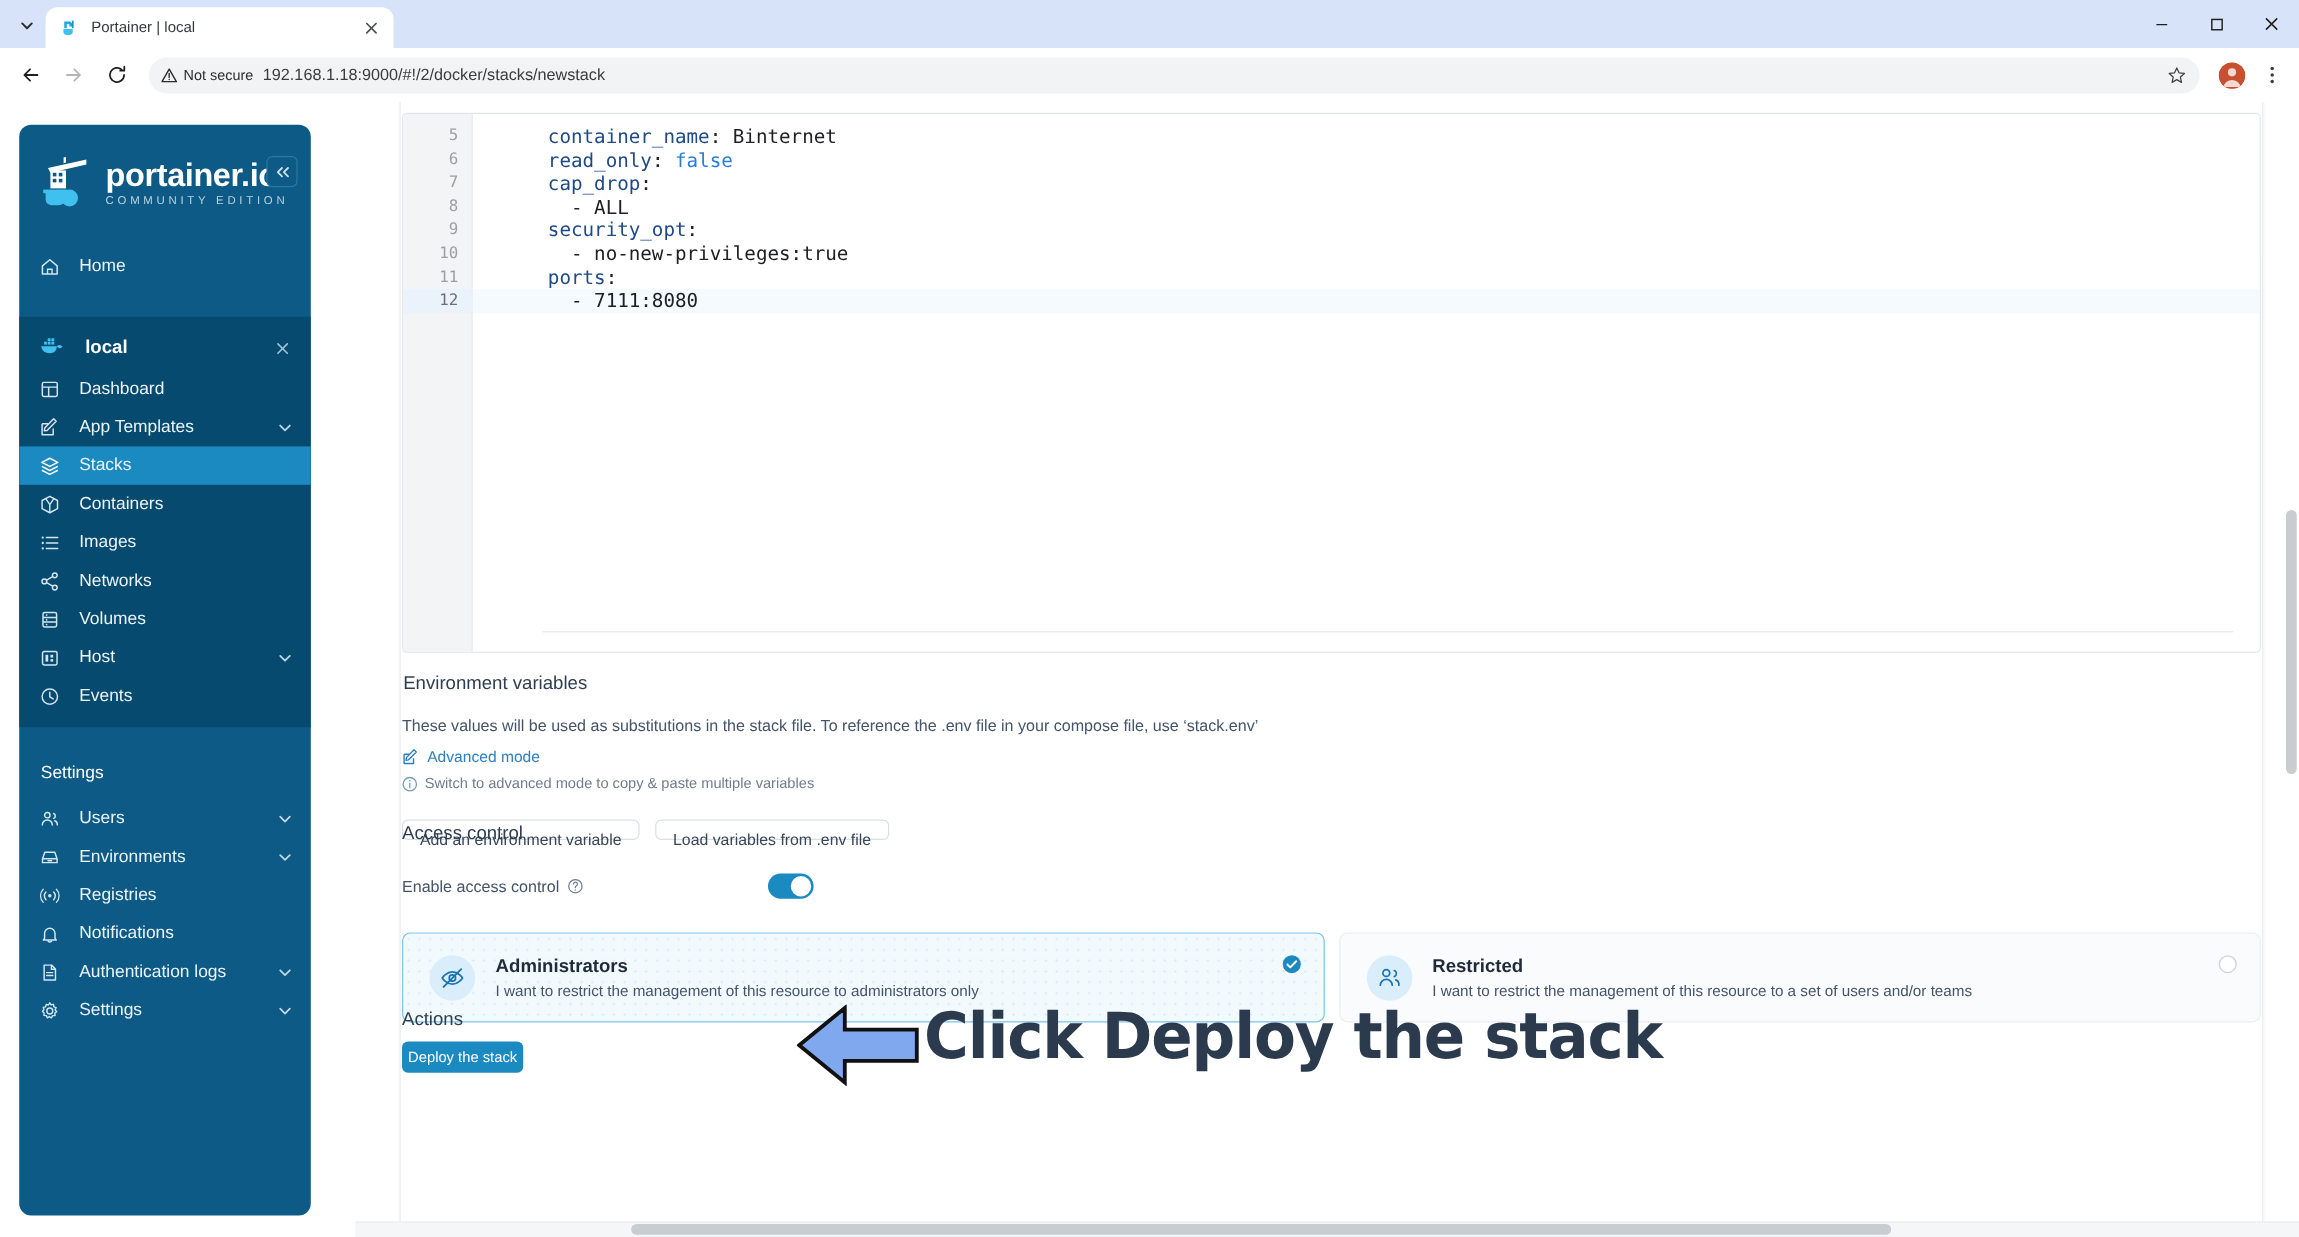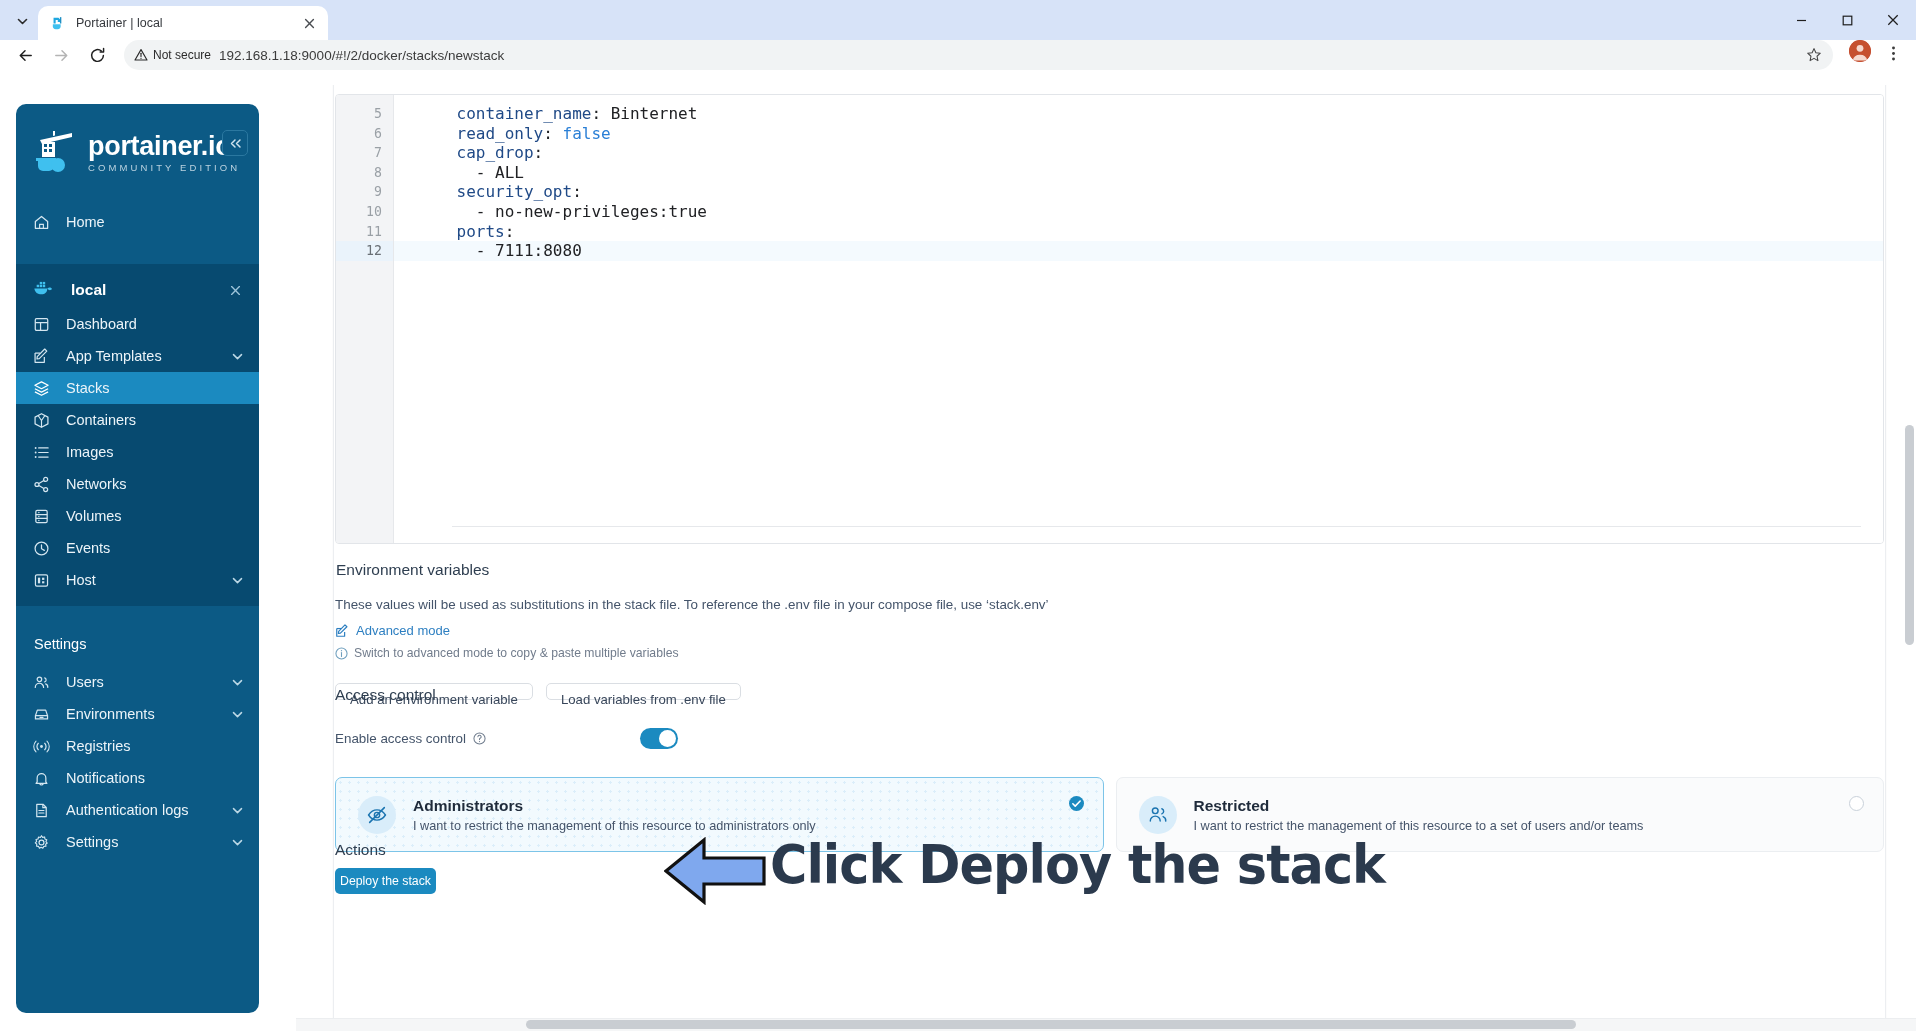--- a/index.html
+++ b/index.html
@@ -21,21 +21,21 @@
     display:flex; align-items:center; gap:9px; padding:0 9px 0 12px;
     position:relative;
   }
   .tab-favicon { width:17px; height:17px; flex:0 0 auto; }
   .tab-title { font-size:12.5px; color:#35383d; white-space:nowrap; overflow:hidden; text-overflow:ellipsis; flex:1; }
   .tab-close { width:19px; height:19px; display:flex; align-items:center; justify-content:center; border-radius:50%; color:#4a4d52; flex:0 0 auto; }
 
   .win-ctrl { position:absolute; right:0; top:0; height:40px; display:flex; }
   .win-btn { width:46px; height:40px; display:flex; align-items:center; justify-content:center; color:#1f1f1f; }
 
-  .toolbar { height:45px; background:#ffffff; display:flex; align-items:flex-start; padding:0 10px; gap:2px; }
+  .toolbar { height:45px; background:#ffffff; display:flex; align-items:center; padding:0 10px; gap:2px; }
   .nav-btn { width:30px; height:30px; display:flex; align-items:center; justify-content:center; border-radius:50%; color:#1f1f1f; margin-right:4px; }
   .nav-btn.disabled { color:#b4b4b4; }
   .omnibox {
     flex:1; height:30px; background:#f1f3f4; border-radius:16px;
     display:flex; align-items:center; padding:0 6px 0 10px; margin:0 8px 0 6px; gap:8px;
   }
   .notsecure { display:flex; align-items:center; gap:5px; font-size:12px; color:#2b2b2b; white-space:nowrap; }
   .omnibox-url { flex:1; font-size:13.5px; color:#3b3b3b; white-space:nowrap; overflow:hidden; }
   .star-btn { width:26px; height:26px; display:flex; align-items:center; justify-content:center; border-radius:50%; color:#444; }
   .profile-pic { width:22px; height:22px; border-radius:50%; background:#c14f3a; margin:0 7px 0 6px; display:flex; align-items:center; justify-content:center; overflow:hidden; }
@@ -402,41 +402,41 @@
                     <circle cx="6.2" cy="4.8" r="0.75" fill="#d4e6f0"></circle>
                     <circle cx="6.2" cy="9" r="0.75" fill="#d4e6f0"></circle>
                     <circle cx="6.2" cy="13.2" r="0.75" fill="#d4e6f0"></circle>
                   </svg>
                 </span>
                 <span class="lbl">Volumes</span>
               </div>
               <div class="sb-row">
                 <span class="ic">
                   <svg width="17" height="17" viewBox="0 0 18 18">
-                    <circle cx="9" cy="9" r="6.8" fill="none" stroke="#d4e6f0" stroke-width="1.3"></circle>
-                    <path d="M9 5.2 V9.2 L12 11" fill="none" stroke="#d4e6f0" stroke-width="1.3" stroke-linecap="round"></path>
-                  </svg>
-                </span>
-                <span class="lbl">Events</span>
-              </div>
-              <div class="sb-row">
-                <span class="ic">
-                  <svg width="17" height="17" viewBox="0 0 18 18">
                     <rect x="2.6" y="3" width="12.8" height="12" rx="1.5" fill="none" stroke="#d4e6f0" stroke-width="1.3"></rect>
                     <rect x="5.2" y="6" width="2.4" height="6" fill="#d4e6f0"></rect>
                     <rect x="9.6" y="6" width="2.4" height="2.4" fill="#d4e6f0"></rect>
                     <rect x="9.6" y="9.8" width="2.4" height="2.2" fill="#d4e6f0"></rect>
                   </svg>
                 </span>
                 <span class="lbl">Host</span>
                 <span class="chev">
                   <svg width="11" height="11" viewBox="0 0 11 11">
                     <path d="M1.5 3.6 L5.5 7.6 L9.5 3.6" fill="none" stroke="#bcd8e6" stroke-width="1.5" stroke-linecap="round" stroke-linejoin="round"></path>
                   </svg>
                 </span>
+              </div>
+              <div class="sb-row">
+                <span class="ic">
+                  <svg width="17" height="17" viewBox="0 0 18 18">
+                    <circle cx="9" cy="9" r="6.8" fill="none" stroke="#d4e6f0" stroke-width="1.3"></circle>
+                    <path d="M9 5.2 V9.2 L12 11" fill="none" stroke="#d4e6f0" stroke-width="1.3" stroke-linecap="round"></path>
+                  </svg>
+                </span>
+                <span class="lbl">Events</span>
               </div>
             </div>
         </div>
 
         <div class="sb-settings-title">Settings</div>
         <div id="settings-items">
             <div class="sb-row">
               <span class="ic">
                 <svg width="17" height="17" viewBox="0 0 18 18">
                   <circle cx="6.8" cy="5.6" r="2.4" fill="none" stroke="#d4e6f0" stroke-width="1.3"></circle>

